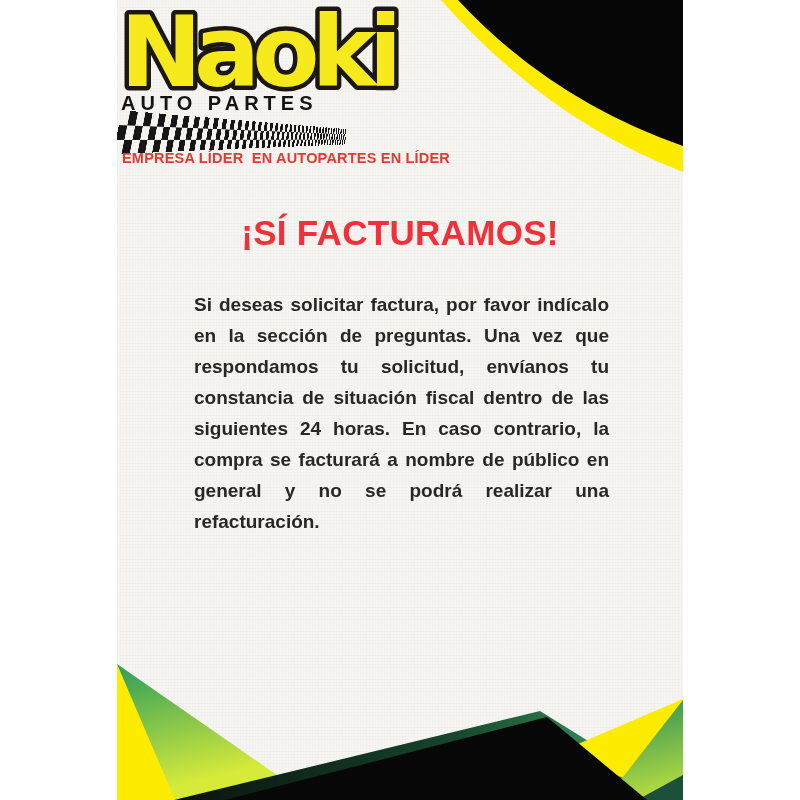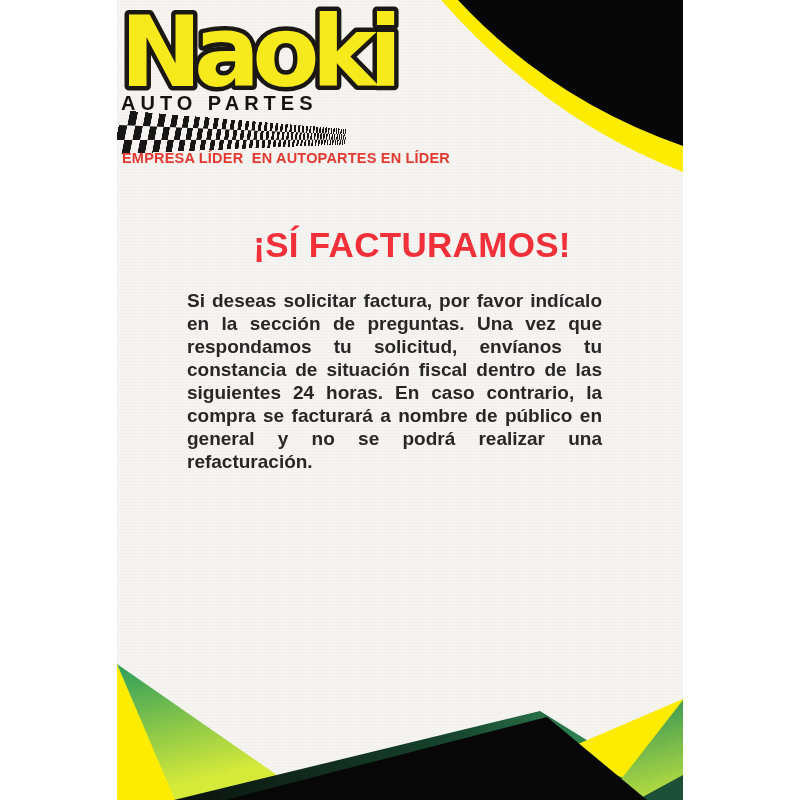--- a/index.html
+++ b/index.html
@@ -23,24 +23,24 @@
   .flag-wrap{position:absolute;left:1px;top:110px;width:250px;height:44px;
              transform:rotate(1.2deg);transform-origin:0 0;}
   .flag{width:1150px;height:44px;transform-origin:0 50%;
         transform:perspective(500px) rotateY(55deg) skewX(-18deg);
         background-image:conic-gradient(#161616 0 25%, transparent 25% 50%, #161616 50% 75%, transparent 75%);
         background-size:30px 30px;}
   .tagline{position:absolute;left:5px;top:150px;font-weight:bold;font-size:14.5px;
            letter-spacing:0.2px;color:#e23a30;white-space:pre;}
 
   
-  .headline{position:absolute;left:0;width:566px;top:213px;margin:12px;text-align:center;
+  .headline{position:absolute;left:0;width:566px;top:213px;margin:0;text-align:center;
             font-size:35px;font-weight:bold;letter-spacing:0.3px;color:#f2303a;}
-  .bodytext{position:absolute;left:70px;top:289px;width:415px;margin:0;
-            font-size:19px;line-height:23px;font-weight:bold;color:#272727;
+  .bodytext{position:absolute;left:77px;top:289px;width:415px;margin:0;
+            font-size:19px;line-height:31px;font-weight:bold;color:#272727;
             text-align:justify;text-justify:inter-word;}
 </style>
 </head>
 <body>
 
 <div class="canvas">
   <div class="flyer">
 
     <svg class="decor" viewBox="0 0 566 800" aria-hidden="true">
       <defs>

